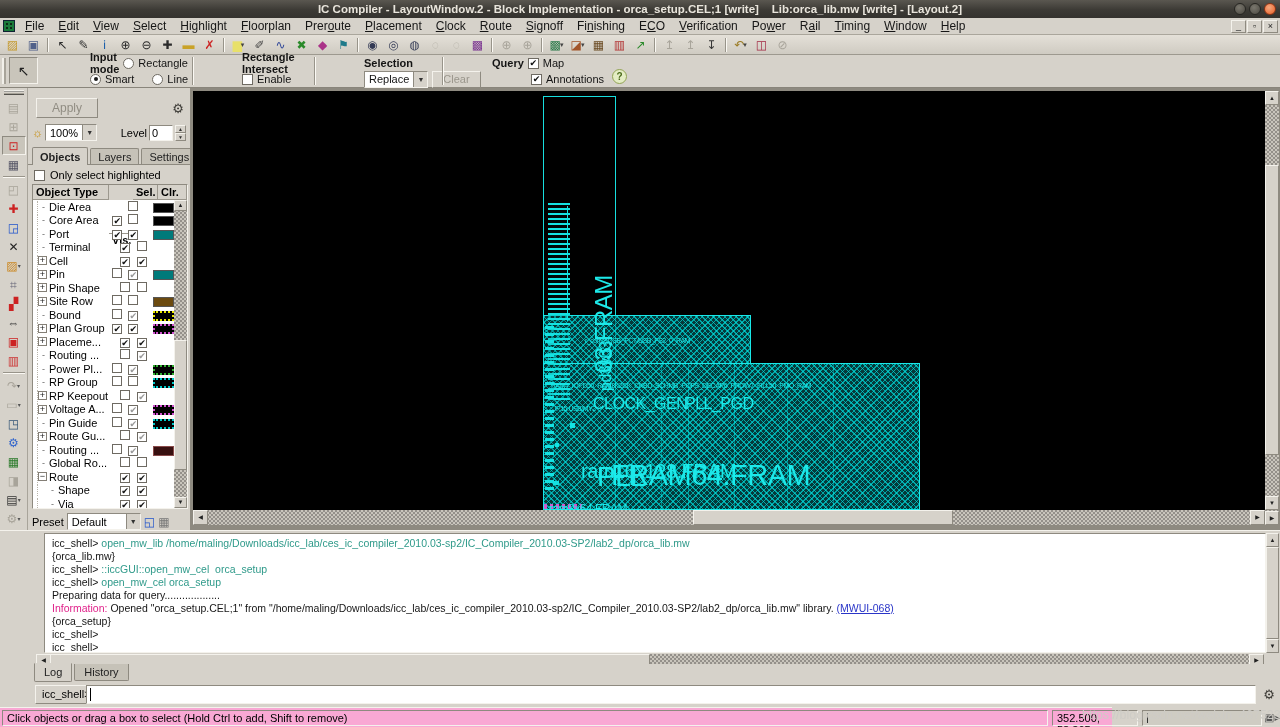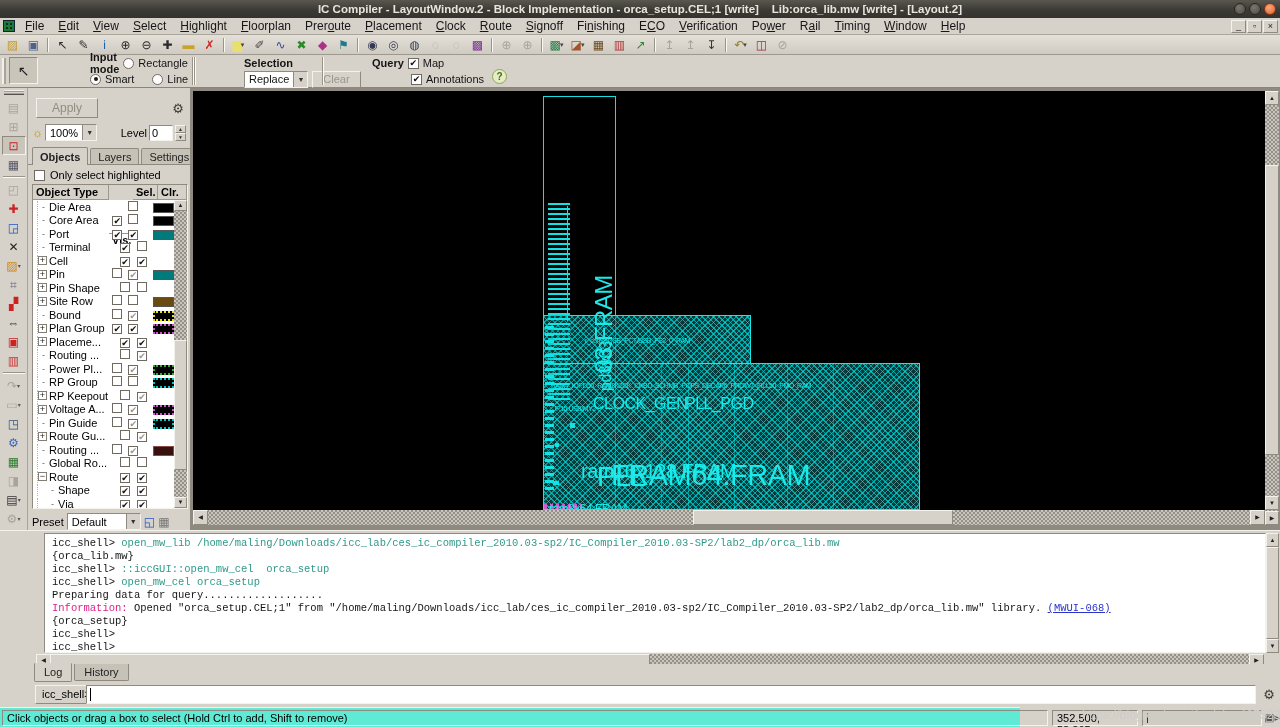--- a/index.html
+++ b/index.html
@@ -166,40 +166,40 @@
   .thumbh { position:absolute; top:0; height:15px; background:#d6d2ca; border:1px solid;
     border-color:#f4f2ec #8e8a80 #8e8a80 #f4f2ec; }
   .thumbv { position:absolute; left:0; width:14px; background:#d6d2ca; border:1px solid;
     border-color:#f4f2ec #8e8a80 #8e8a80 #f4f2ec; }
 
   
   #console { position:absolute; left:0; top:530px; width:1280px; height:134px; background:#d6d2ca;
     border-top:1px solid #f4f2ec; }
   #console-white { position:absolute; left:44px; top:2px; width:1222px; height:120px; background:#fff;
     border:1px solid; border-color:#8e8a80 #f4f2ec #f4f2ec #8e8a80; overflow:hidden; padding:3px 0 0 7px; }
-  .cline { height:13px; white-space:pre; font-family:Liberation Mono, monospace; font-size:10.5px; }
+  .cline { height:13px; white-space:pre; font-family:Liberation Sans, sans-serif; font-size:10.5px; }
   .seg-plain { color:#151515; } .seg-cmd { color:#2f9a8a; }
   .seg-info { color:#e0218a; } .seg-link { color:#2a35c8; text-decoration:underline; }
   #console-hscroll { position:absolute; left:36px; top:123px; width:1228px; height:13px; }
   #console-vscroll { position:absolute; left:1266px; top:2px; width:13px; height:120px; }
 
   
   #tabsrow { position:absolute; left:0; top:664px; width:1280px; height:20px; background:#d6d2ca;
     display:flex; align-items:flex-start; padding-left:34px; }
   .btab { height:17px; padding:0 9px; font-size:11px; line-height:16px; color:#222;
     background:#c6c2b8; border:1px solid #8e8a80; border-radius:0 0 2px 2px; border-top:none; margin-right:2px; }
   .btab.active { background:#d6d2ca; border-top:1px solid #d6d2ca; margin-top:-1px; height:19px; }
   #promptrow { position:absolute; left:0; top:684px; width:1280px; height:23px; background:#d6d2ca; }
   #prompt-label { position:absolute; left:35px; top:1px; height:19px; padding:0 6px; background:#d6d2ca;
     border:1px solid; border-color:#f4f2ec #8e8a80 #8e8a80 #f4f2ec; font-size:11px; line-height:17px; }
   #prompt-input { position:absolute; left:86px; top:1px; right:24px; height:19px; background:#fff;
     border:1px solid; border-color:#8e8a80 #f4f2ec #f4f2ec #8e8a80; }
   #prompt-caret { position:absolute; left:3px; top:2px; width:1px; height:13px; background:#000; }
   #prompt-gear { position:absolute; right:5px; top:3px; font-size:13px; color:#3f3d38; }
-  #statusbar { position:absolute; left:0; top:707px; width:1020px; height:20px; background:#5eead4;
+  #statusbar { position:absolute; left:0; top:707px; width:1112px; height:20px; background:#f9a8d4;
     border-top:1px solid #f4f2ec; font-size:11px; }
   .sunken { border:1px solid; border-color:#8e8a80 #f4f2ec #f4f2ec #8e8a80; }
   #status-msg { position:absolute; left:2px; top:2px; width:1046px; height:16px; padding:1px 4px; }
   #status-coords { position:absolute; left:1052px; top:2px; width:86px; height:16px; padding:1px 4px; }
   #status-extra { position:absolute; left:1142px; top:2px; width:120px; height:16px; background:#cfccc3; }
   #status-extra .caret { position:absolute; left:4px; top:2px; width:1px; height:10px; background:#333; }
   #status-icon { position:absolute; left:1264px; top:3px; font-size:11px; color:#555; }
   #watermark { position:absolute; left:1082px; top:708px; font-size:12.5px; color:rgba(205,203,198,.95);
     pointer-events:none; z-index:50; }
 </style>
@@ -380,20 +380,29 @@
         <span>Rectangle</span>
       </div>
       <div class="optrow">
         <span class="radio on"></span>
         <span style="margin-right:14px">Smart</span>
         <span class="radio"></span>
         <span>Line</span>
       </div>
     </div>
     <div class="vsep"></div>
+    <div class="optgroup" style="width:120px">
+      <div class="optrow">
+          <b>Rectangle Intersect</b>
+        </div>
+      <div class="optrow">
+        <span class="cbx"></span>
+        <span>Enable</span>
+      </div>
+    </div>
     <div class="vsep"></div>
     <div class="optgroup" style="width:126px">
       <div class="optrow">
           <b>Selection</b>
         </div>
       <div class="optrow">
         <span class="selbox">
           <span class="val">Replace</span>
           <span class="dd">▼</span>
         </span>

